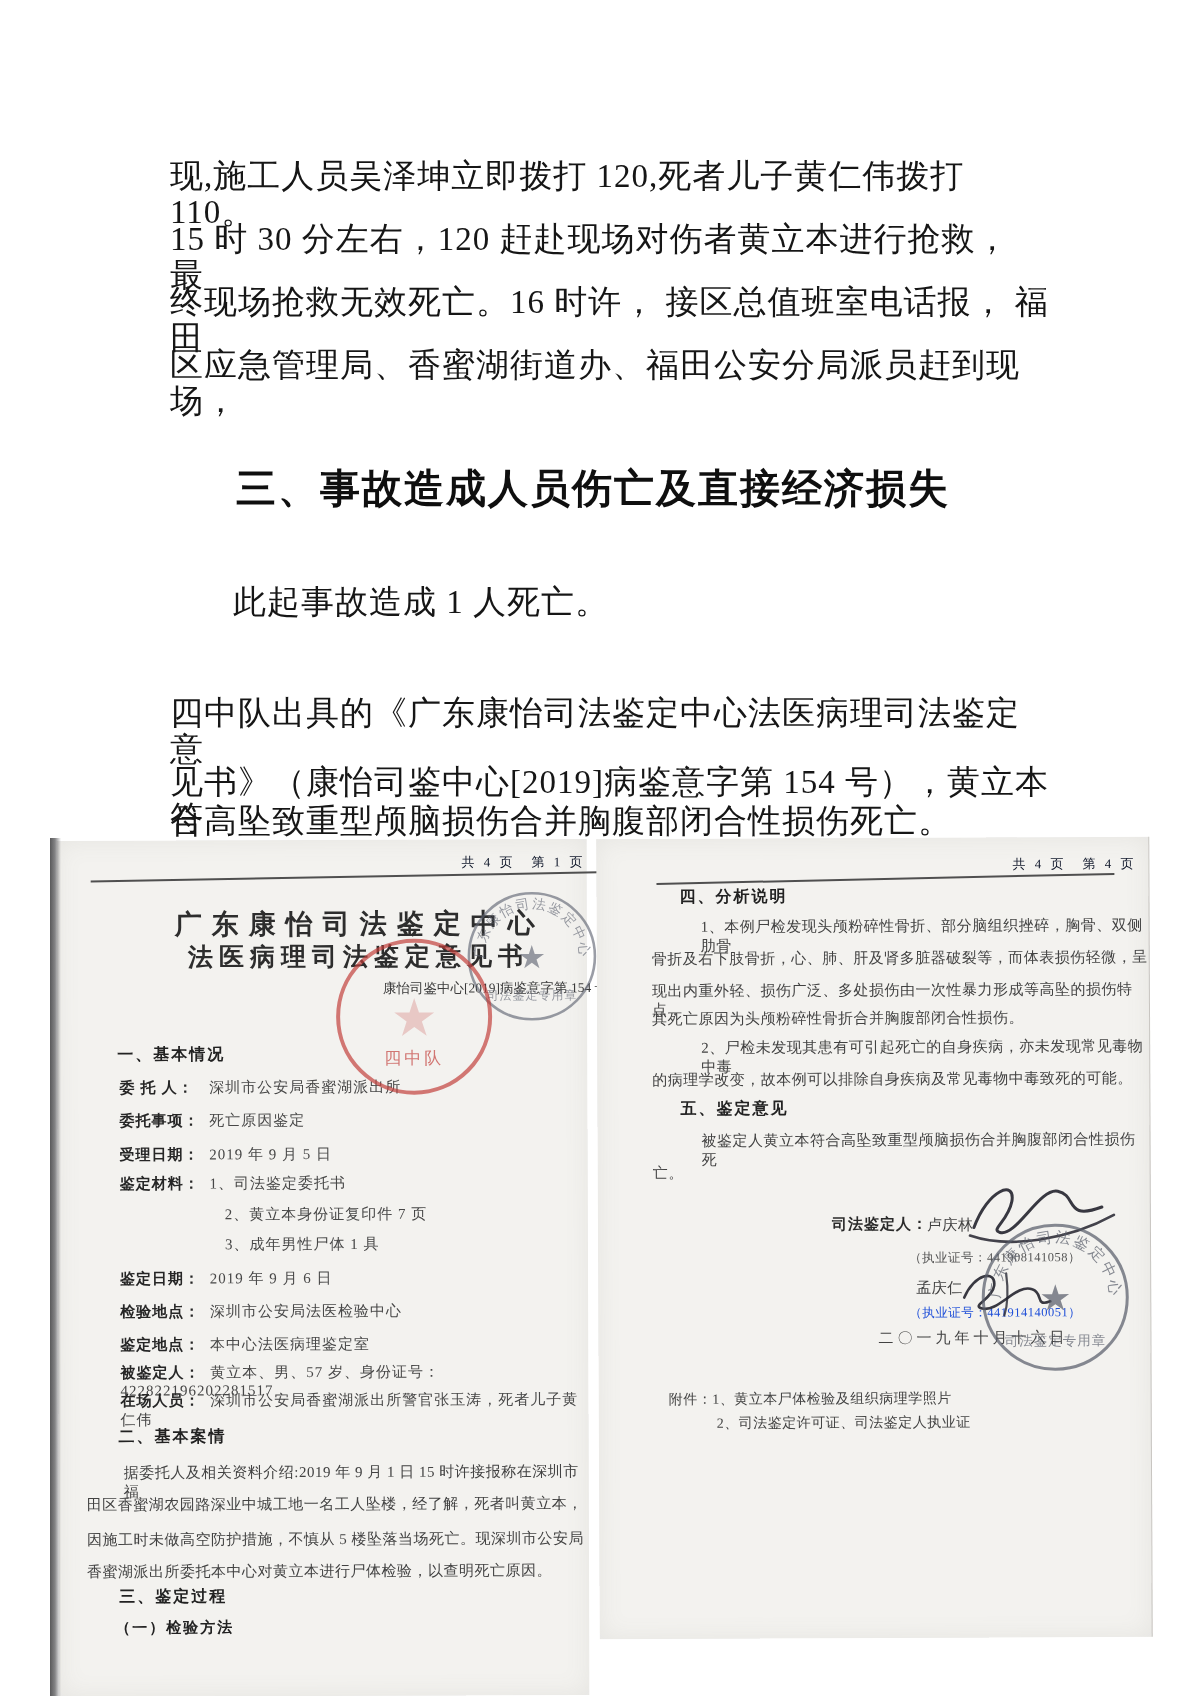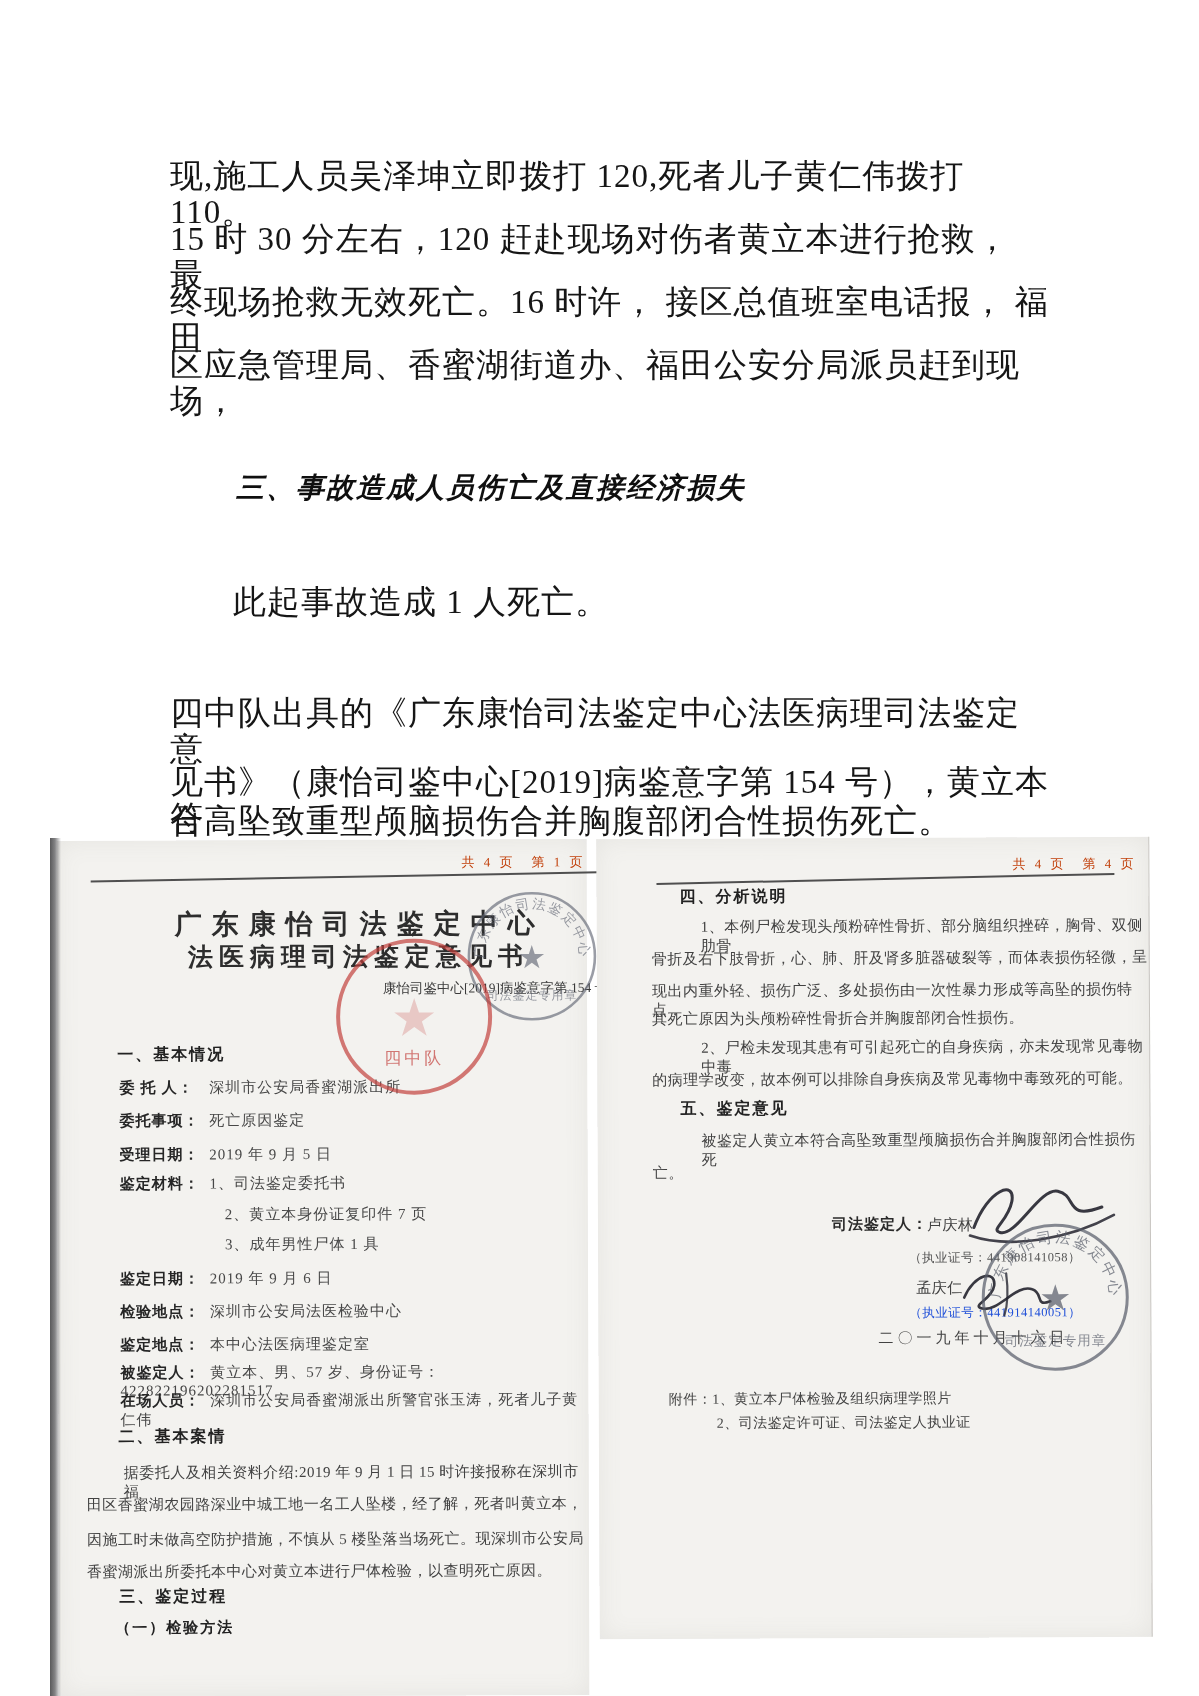--- a/index.html
+++ b/index.html
@@ -5,28 +5,28 @@
   html,body{margin:0;padding:0;}
   body{
     width:1199px;height:1696px;background:#ffffff;position:relative;
     font-family:"Liberation Serif","DejaVu Serif",serif;color:#141414;
     overflow:hidden;
   }
   .abs{position:absolute;white-space:nowrap;}
   
   .toptext{position:absolute;left:170px;top:150px;width:880px;height:700px;}
   .tline{position:absolute;font-size:33px;letter-spacing:1px;line-height:36px;color:#161616;}
-  .theading{font-family:"Liberation Sans","DejaVu Sans",sans-serif;font-weight:bold;font-size:28px;letter-spacing:2px;color:#0f0f0f;font-style:italic;}
+  .theading{font-family:"Liberation Sans","DejaVu Sans",sans-serif;font-weight:bold;font-size:40px;letter-spacing:2px;color:#0f0f0f;}
   
   .scanpage{position:absolute;background:#f3f2ef;box-shadow:inset 0 0 24px rgba(120,115,105,0.10);}
   .scan-left{left:58px;top:840px;width:530px;height:856px;transform:rotate(-0.2deg);}
   .scan-right{left:598px;top:838px;width:552px;height:800px;transform:rotate(-0.25deg);border-right:1px solid rgba(120,115,108,0.35);}
   .edgeband{position:absolute;left:50px;top:838px;width:11px;height:858px;
     background:linear-gradient(to right,#3c3c3e 0%,#6e6e70 45%,rgba(150,150,150,0) 100%);opacity:.85;}
-  .pghead{position:absolute;font-size:13px;letter-spacing:3px;color:#c2410c;}
+  .pghead{position:absolute;font-size:13px;letter-spacing:3px;color:#0f172a;}
   .rule{position:absolute;height:2px;background:#4a4a4a;}
   .sec{position:absolute;font-family:"Liberation Sans","DejaVu Sans",sans-serif;font-weight:bold;font-size:16px;letter-spacing:2px;color:#222;}
   .scantext{position:absolute;font-size:15px;letter-spacing:.5px;color:#424242;}
   .small{font-size:13.5px;color:#3a3a3a;}
   .lrow{position:absolute;left:62px;font-size:15px;}
   .flabel{font-family:"Liberation Sans","DejaVu Sans",sans-serif;font-weight:bold;color:#262626;display:inline-block;min-width:86px;letter-spacing:1px;}
   .fvalue{color:#474747;letter-spacing:1px;}
   .ind{left:167px;}
   .stampsvg{position:absolute;}
   .sig{position:absolute;}

